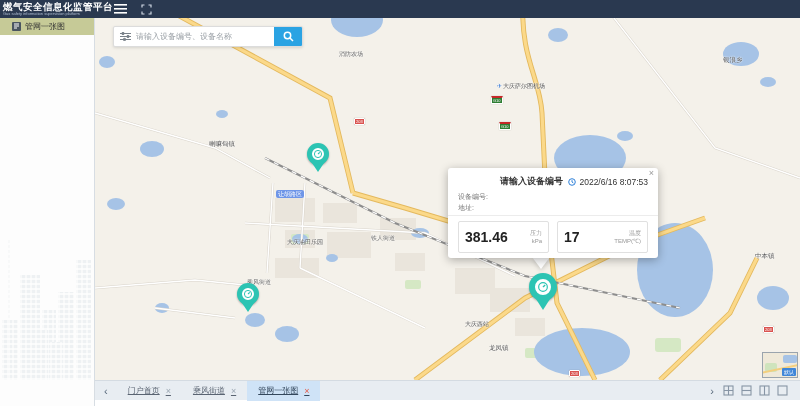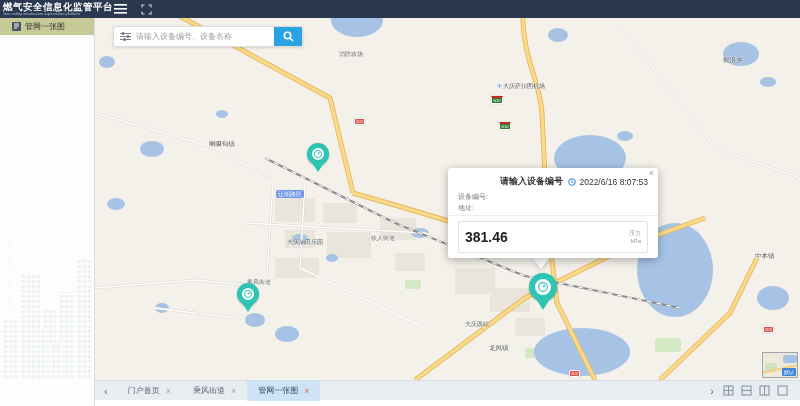--- a/index.html
+++ b/index.html
@@ -85,21 +85,21 @@
   #minimap .mm-water { position:absolute; left:20px; top:2px; width:14px; height:8px; background:#a6c3e6; border-radius:2px; }
   #minimap .mm-green { position:absolute; left:2px; top:10px; width:12px; height:9px; background:#cfe4bd; border-radius:2px; }
   #minimap .mm-road { position:absolute; left:-4px; top:14px; width:50px; height:2px; background:#f3cf7d; transform:rotate(-12deg); }
   #minimap .mm-btn { position:absolute; right:1px; bottom:1px; background:#3f86d8; color:#fff;
     font-size:5px; line-height:8px; padding:0 2px; border-radius:1px; }
   
   #tabbar { position:absolute; left:95px; top:380px; width:705px; height:20px;
     background:#e8edf2; border-top:1px solid #d4dbe2; display:flex; align-items:center; z-index:40; }
   .tab-chev { font-size:11px; color:#5a6b7d; padding:0 9px; cursor:pointer; line-height:20px; }
   .tab { display:flex; align-items:center; gap:6px; height:20px; padding:0 11px;
-    font-size:8px; color:#5a6472; cursor:pointer; white-space:nowrap; }
+    font-size:8px; color:#5a6472; cursor:pointer; white-space:nowrap;text-decoration:underline; }
   .tab .x { font-size:9px; color:#9aa6b2; }
   .tab.active { background:#cfe3f7; color:#33475c; }
   .tab.active .x { color:#e25c4a; }
   .tab-spacer { flex:1; }
   .win-icons { display:flex; align-items:center; gap:7px; margin-right:12px; }
   .win-icons span { display:flex; cursor:pointer; }
   
   #bottomstrip { position:absolute; left:95px; top:400px; width:705px; height:6px; background:#fff; }
 </style>
 </head>
@@ -322,20 +322,26 @@
       <span>地址:</span><span></span>
     </div>
     <div class="pp-div"></div>
     <div class="pp-metrics">
       <div class="metric">
         <span class="val">381.46</span>
         <span class="unit">
           <span>压力</span><br><span>kPa</span>
         </span>
       </div>
+      <div class="metric">
+        <span class="val">17</span>
+        <span class="unit">
+          <span>温度</span><br><span>TEMP(℃)</span>
+        </span>
+      </div>
     </div>
   </div>
   <div id="popup-tail"></div>
 
   <div id="minimap">
     <div class="mm-water"></div>
     <div class="mm-green"></div>
     <div class="mm-road"></div>
     <span class="mm-btn">默认</span>
   </div>

